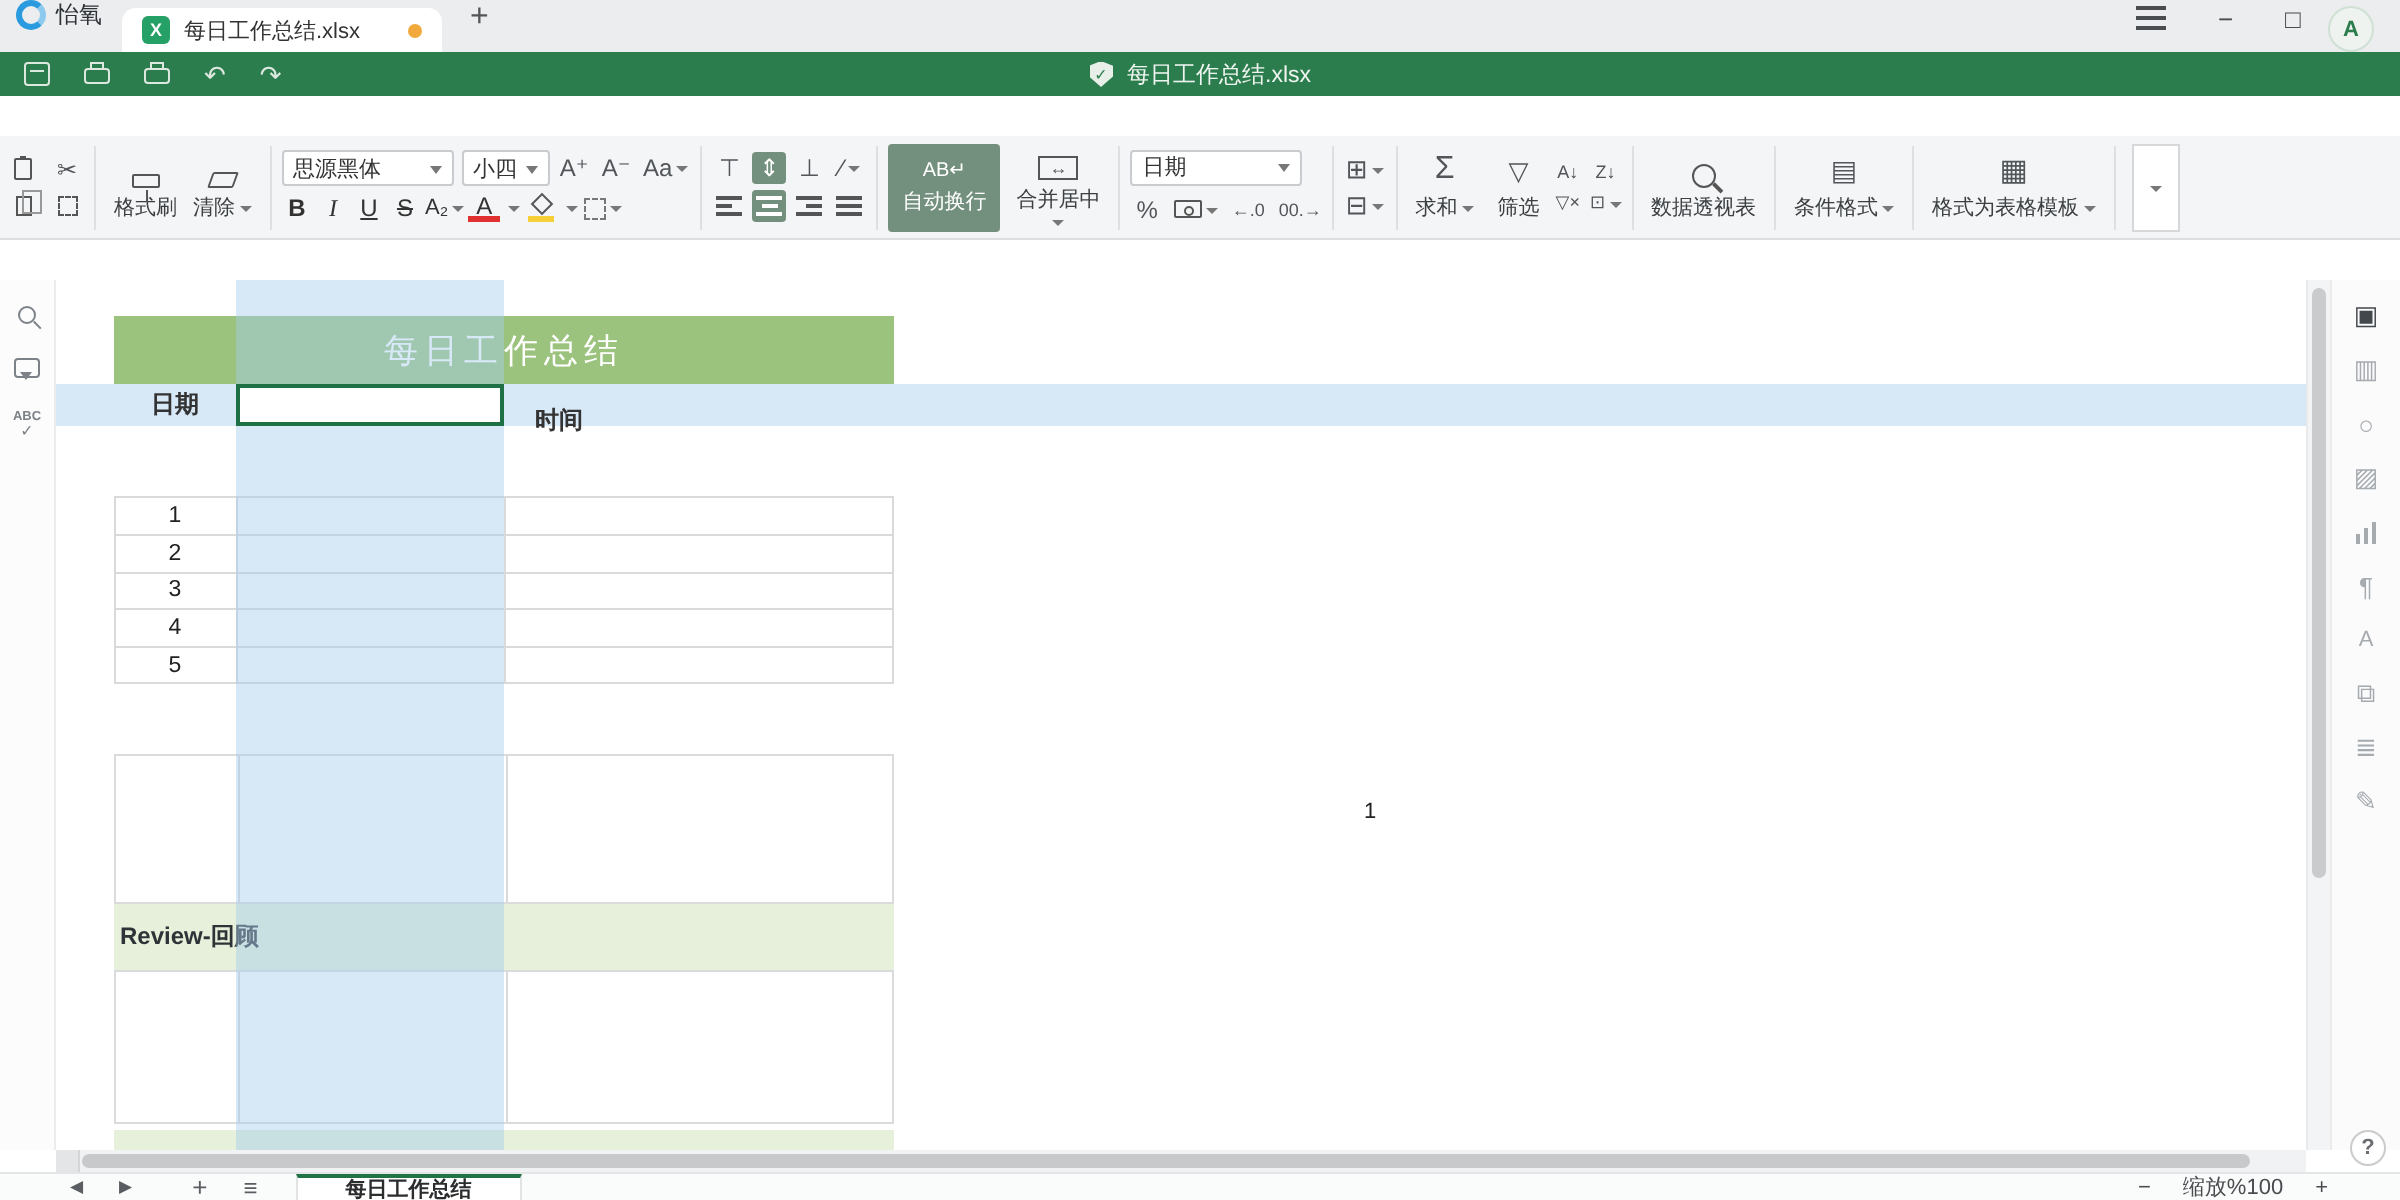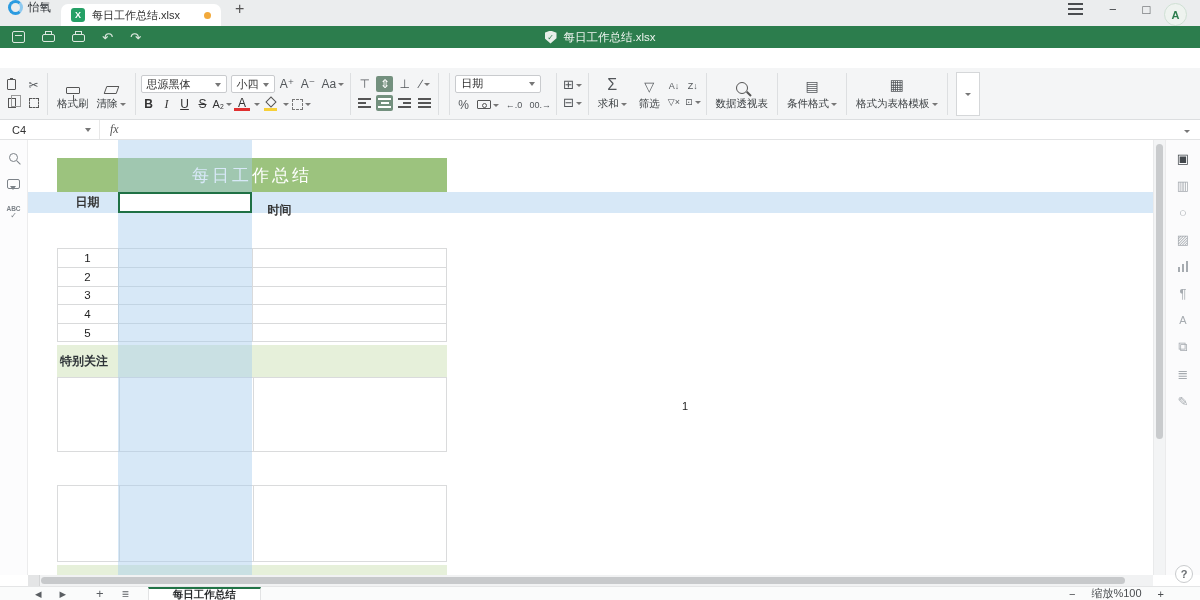--- a/index.html
+++ b/index.html
@@ -285,20 +285,33 @@
         </span>
       <span class="mini">
           <span class="lines">
             <i></i>
             <i></i>
             <i></i>
           </span>
         </span>
     </div>
     <span class="vdiv"></span>
+    <div class="grp" style="gap:4px">
+      <div class="wrapbtn">
+        <span class="wrap-g">AB↵</span>
+        <span>自动换行</span>
+      </div>
+      <div class="tb-big">
+        <span class="bigicon">
+            <span class="mico">↔</span>
+          </span>
+        <span><span>合并居中</span></span>
+        <span class="car" style="margin:-2px 0 0"></span>
+      </div>
+    </div>
     <span class="vdiv"></span>
     <div class="grp" style="flex-direction:column;gap:4px;align-items:flex-start">
       <div class="selbox" style="width:86px">
           <span>日期</span>
           <span class="caret"></span>
         </div>
       <div style="display:flex;gap:7px;align-items:center;padding-left:2px">
         <span class="mini" style="min-width:auto">%</span>
         <span style="display:flex;align-items:center">
             <span class="money"></span>
@@ -355,29 +368,20 @@
     <div class="tb-big">
       <span class="bigicon" style="font-size:15px">▦</span>
       <span><span>格式为表格模板</span><span class="car"></span></span>
     </div>
     <span class="vdiv"></span>
     <span class="chips-caret">
         <span class="car" style="margin:0"></span>
       </span>
   </div>
 
-  <div class="formulabar">
-    <div class="namebox">
-      <span>C4</span>
-      <span class="caret"></span>
-    </div>
-    <span class="fx">fx</span>
-    <div class="finput"></div>
-    <span class="fchev"><span class="car"></span></span>
-  </div>
 
   <div class="main">
     <div class="leftrail">
       <span class="lr-search"></span>
       <span class="lr-comment"></span>
       <span class="lr-spell">
         <span class="t1">ABC</span>
         <span class="t2">✓</span>
       </span>
     </div>
@@ -409,26 +413,26 @@
           </div>
         <div class="prow">
             <span class="pnum">5</span>
           </div>
         <span class="vl" style="left:0"></span>
           <span class="vl" style="left:61px"></span>
           <span class="vl" style="left:195px"></span>
           <span class="vl" style="left:389px"></span>
       </div>
 
-      <div class="secrow" style="top:205px;height:32px">特别关注</div>
       <div class="blockrow" style="top:237px;height:75px">
         <span class="vl" style="left:61px"></span>
           <span class="vl" style="left:195px"></span>
       </div>
 
+      <div class="secrow" style="top:312px;height:33px">Review-回顾</div>
       <div class="blockrow" style="top:345px;height:77px">
         <span class="vl" style="left:61px"></span>
           <span class="vl" style="left:195px"></span>
       </div>
 
       <div class="greenpartial"></div>
 
       <div class="stray">1</div>
     </div>
 

